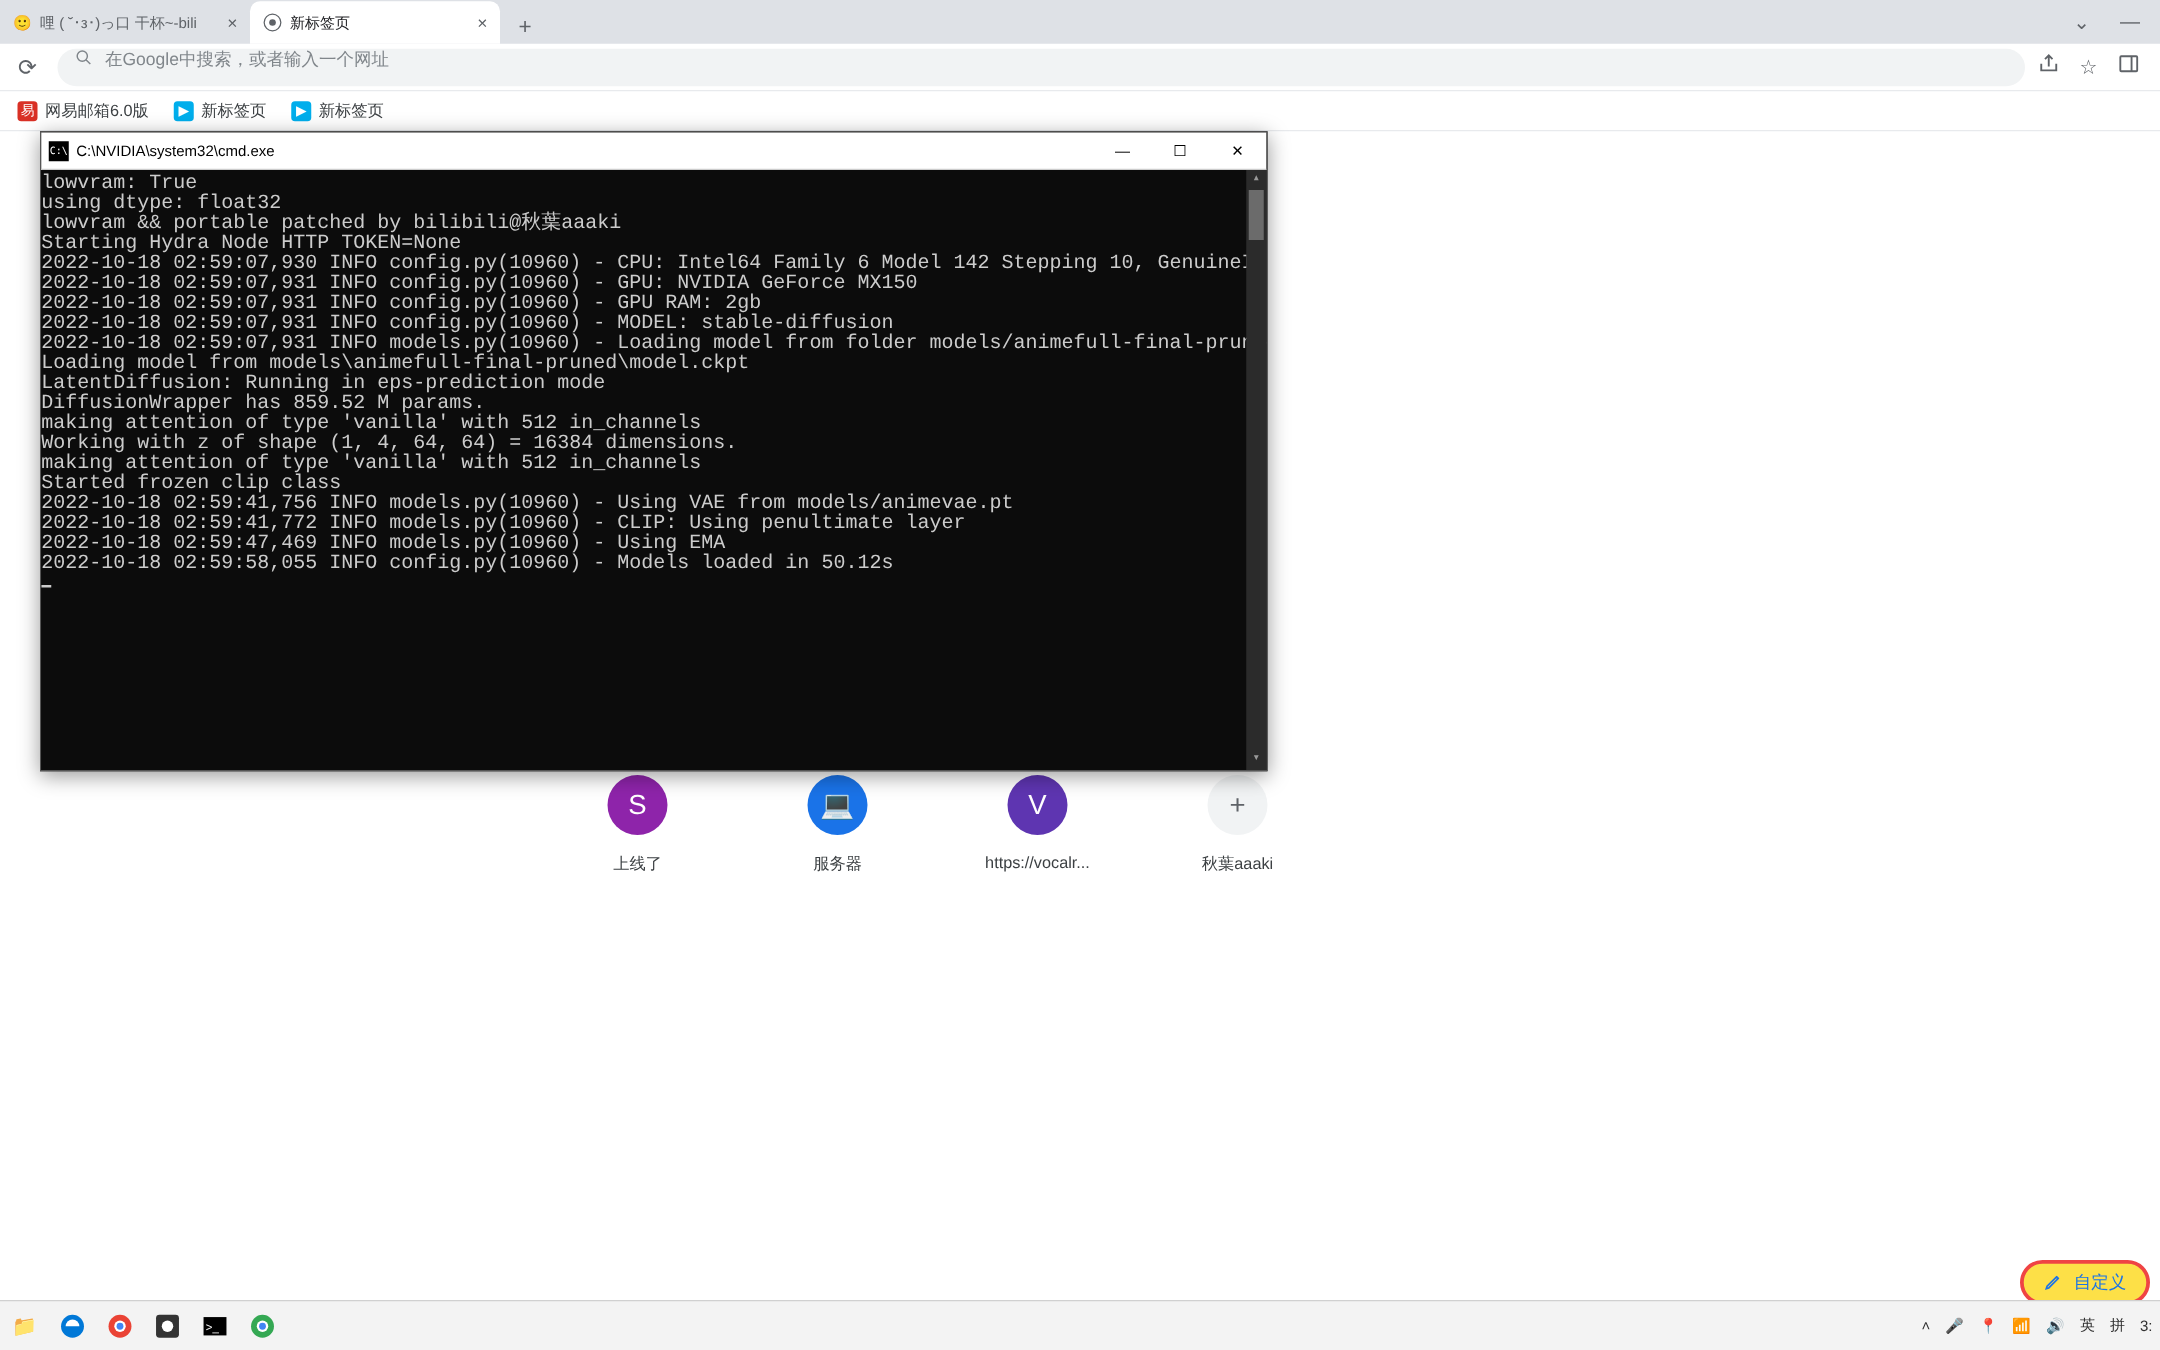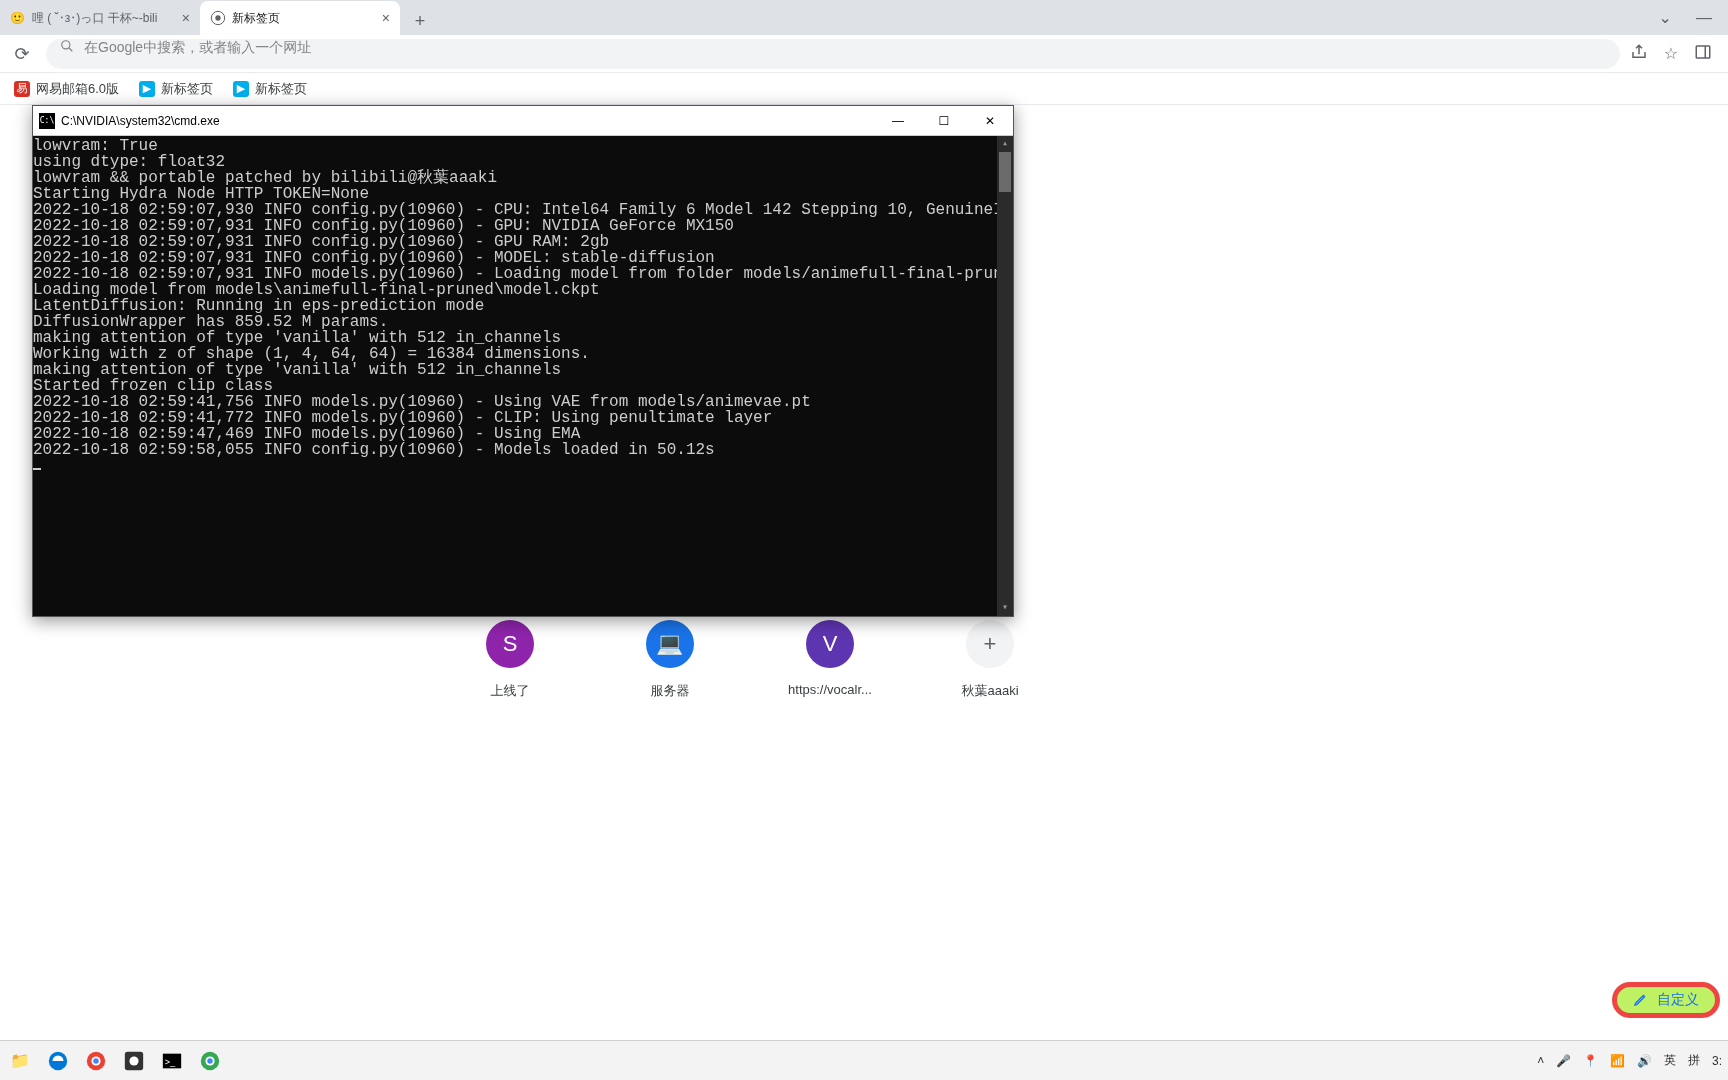--- a/index.html
+++ b/index.html
@@ -94,25 +94,25 @@
 }
 .shortcut .circle {
   width:48px; height:48px; border-radius:50%;
   display:flex; align-items:center; justify-content:center;
   font-size:22px; color:#fff;
 }
 
 
 .customize-btn {
   position:absolute;
-  right:8px; bottom:62px;
+  right:8px; bottom:36px;
   height:36px;
-  border:5px solid #ef4444;
+  border:3px solid #ef4444;
   border-radius:18px;
-  background:#bef264;
+  background:#fde047;
   display:flex; align-items:center; gap:8px;
   padding:0 16px;
   font-size:14px; color:#1a73e8;
 }
 
 
 .cmd-window {
   position:absolute;
   left:32px; top:105px;
   width:982px; height:512px;

